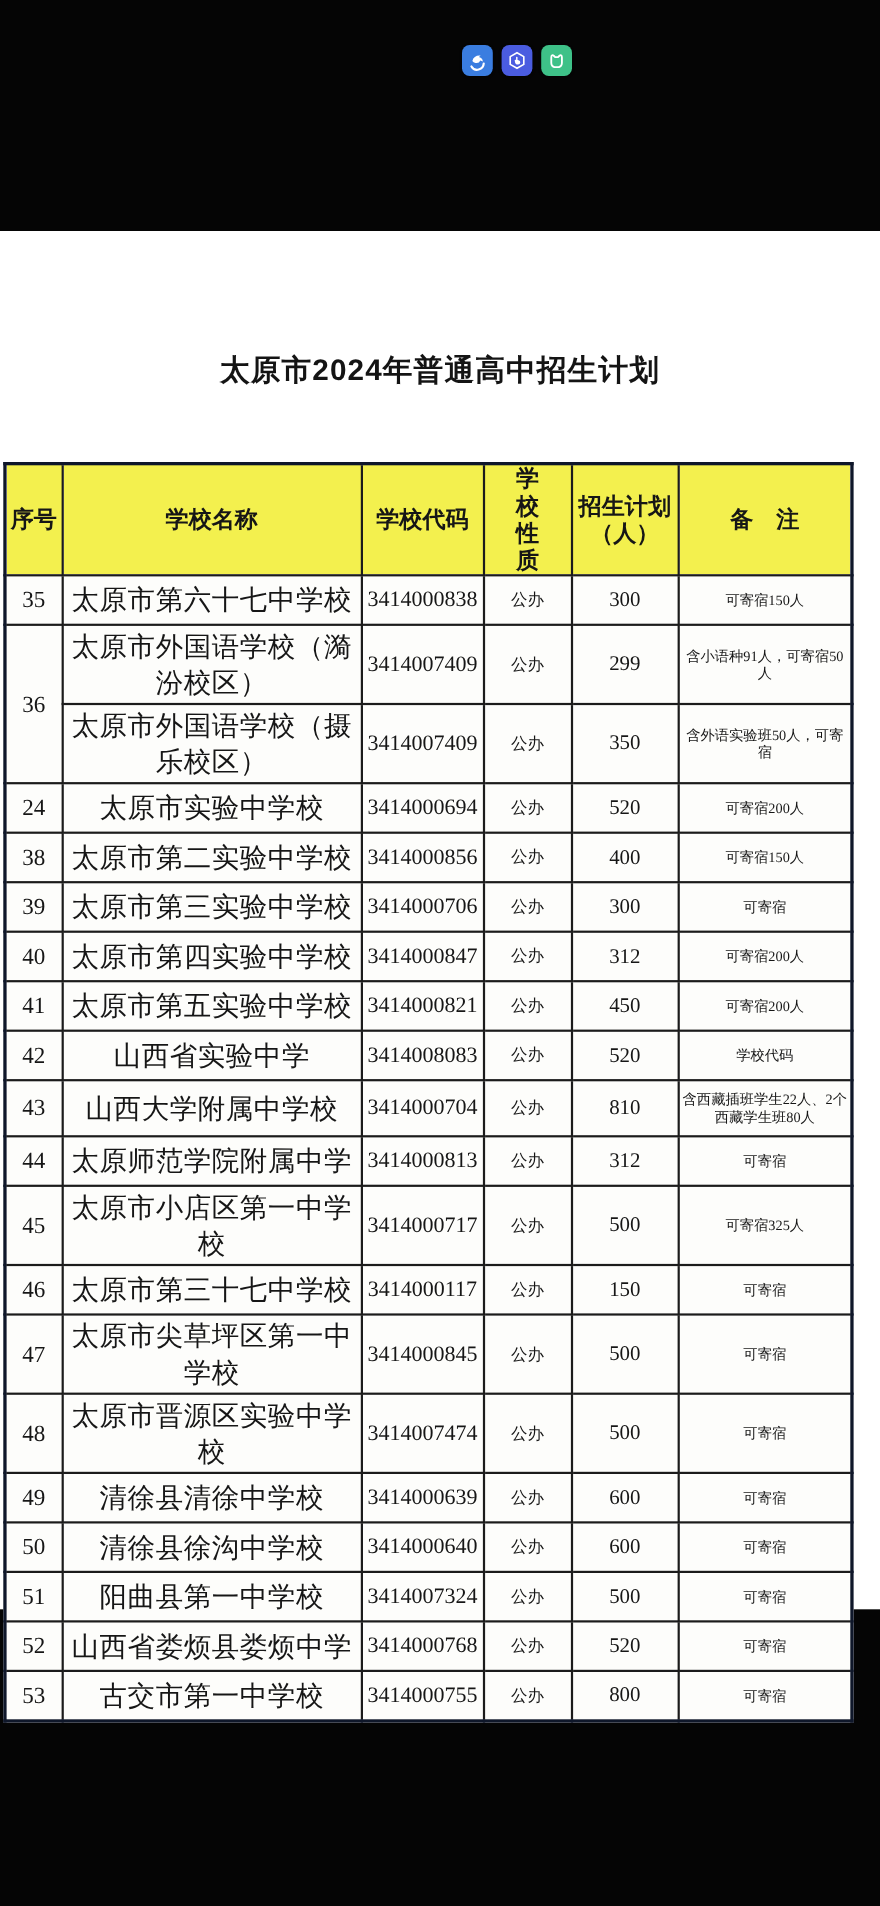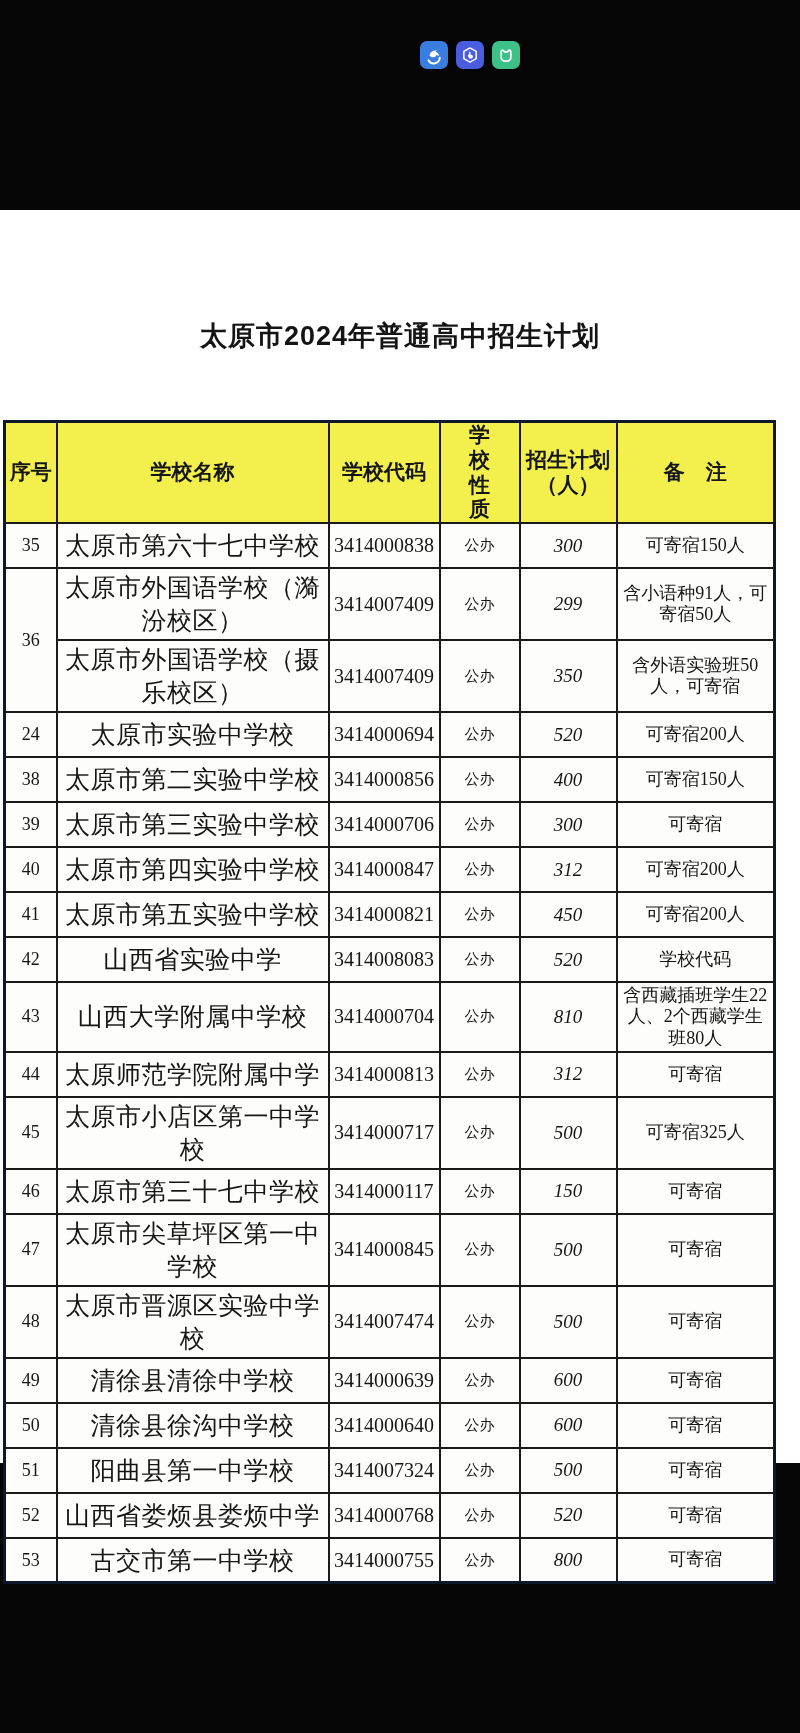--- a/index.html
+++ b/index.html
@@ -51,26 +51,26 @@
     overflow:hidden;
   }
   .plan thead th{
     background:#f3f04e;
     font-weight:bold;font-size:21px;line-height:1.18;
     height:64px;
   }
   .plan thead th.h-type{padding:0 19px;}
   .plan tbody tr{height:45px;}
   .plan tbody tr.tall{height:51px;}
-  .col-seq{font-size:18px;}
+  .col-seq{font-size:21px;}
   .col-name{font-size:25px;letter-spacing:.5px;}
   .col-code{font-size:20px;border-radius:12px;}
   .col-type{font-size:15px;}
-  .col-plan{font-size:19px;font-style:italic;}
-  .col-remark{font-size:18px;line-height:1.18;padding:1px 5px;}
+  .col-plan{font-size:19px;}
+  .col-remark{font-size:13px;line-height:1.18;padding:1px 5px;}
   .page-footer{
     position:absolute;top:1218px;left:0;width:100%;
     text-align:center;
     font-size:15px;color:#3a3a3a;letter-spacing:3px;
   }
 </style>
 </head>
 <body>
 
 <div class="status-icons">

